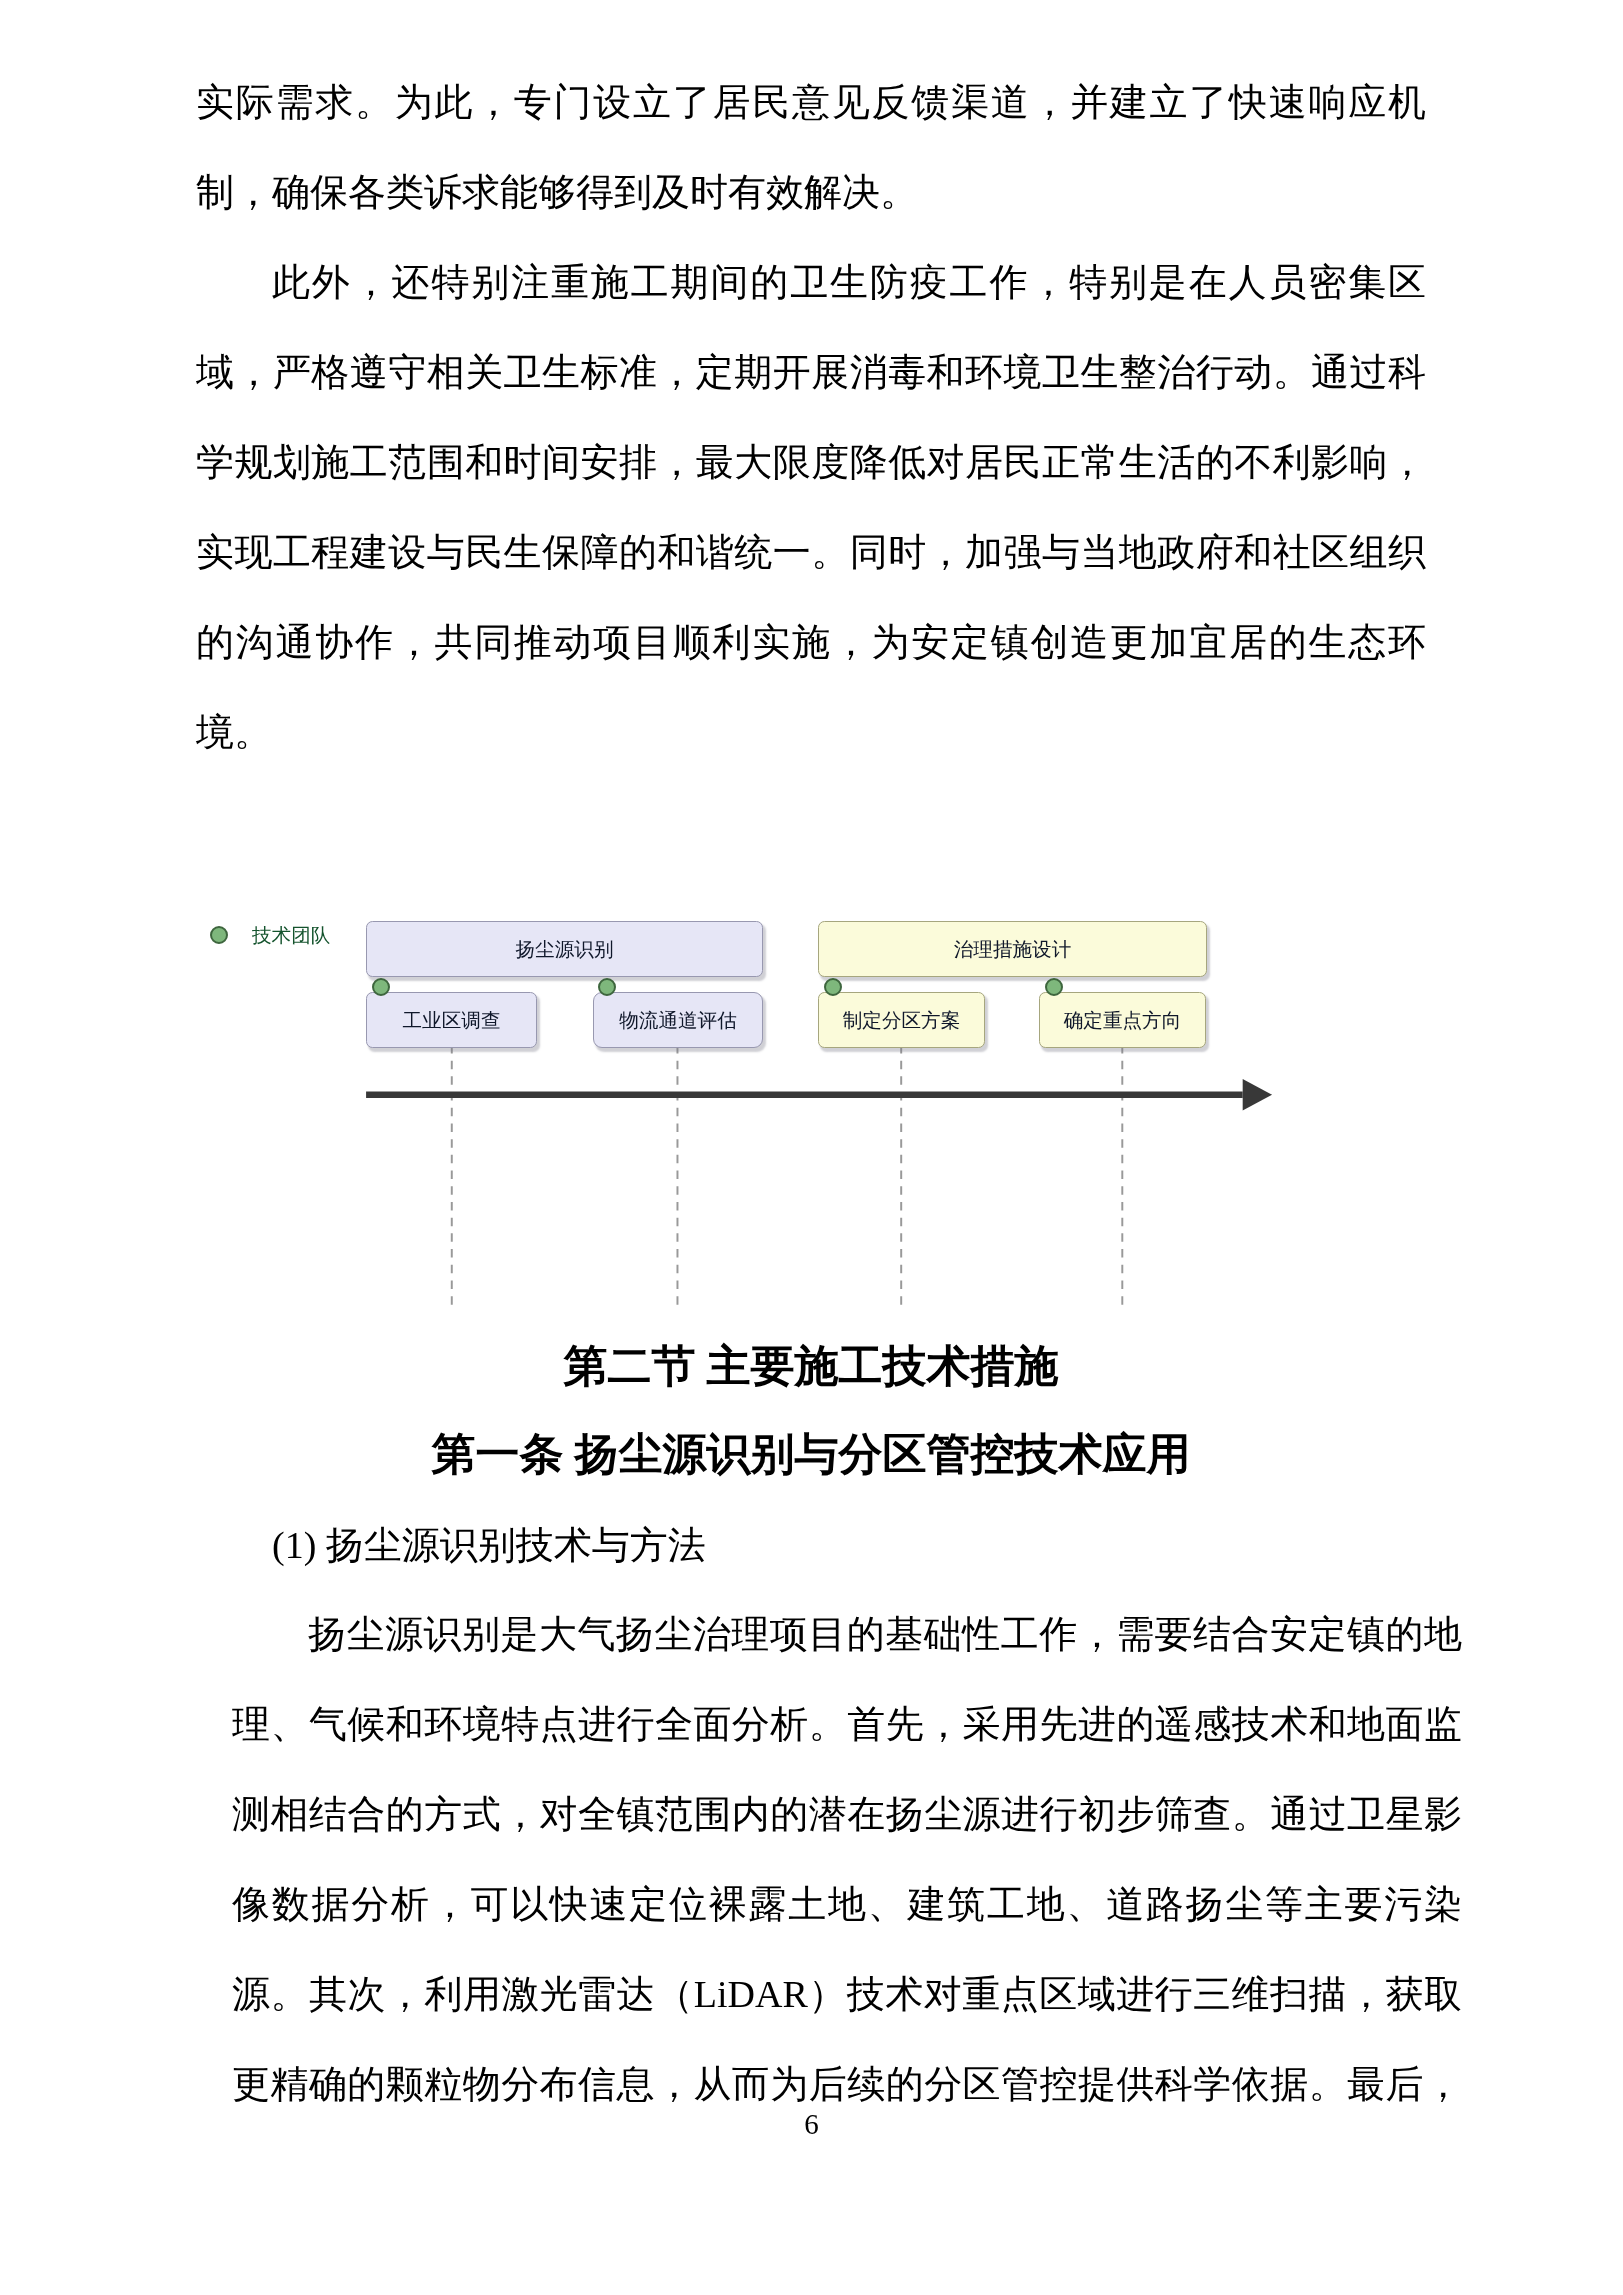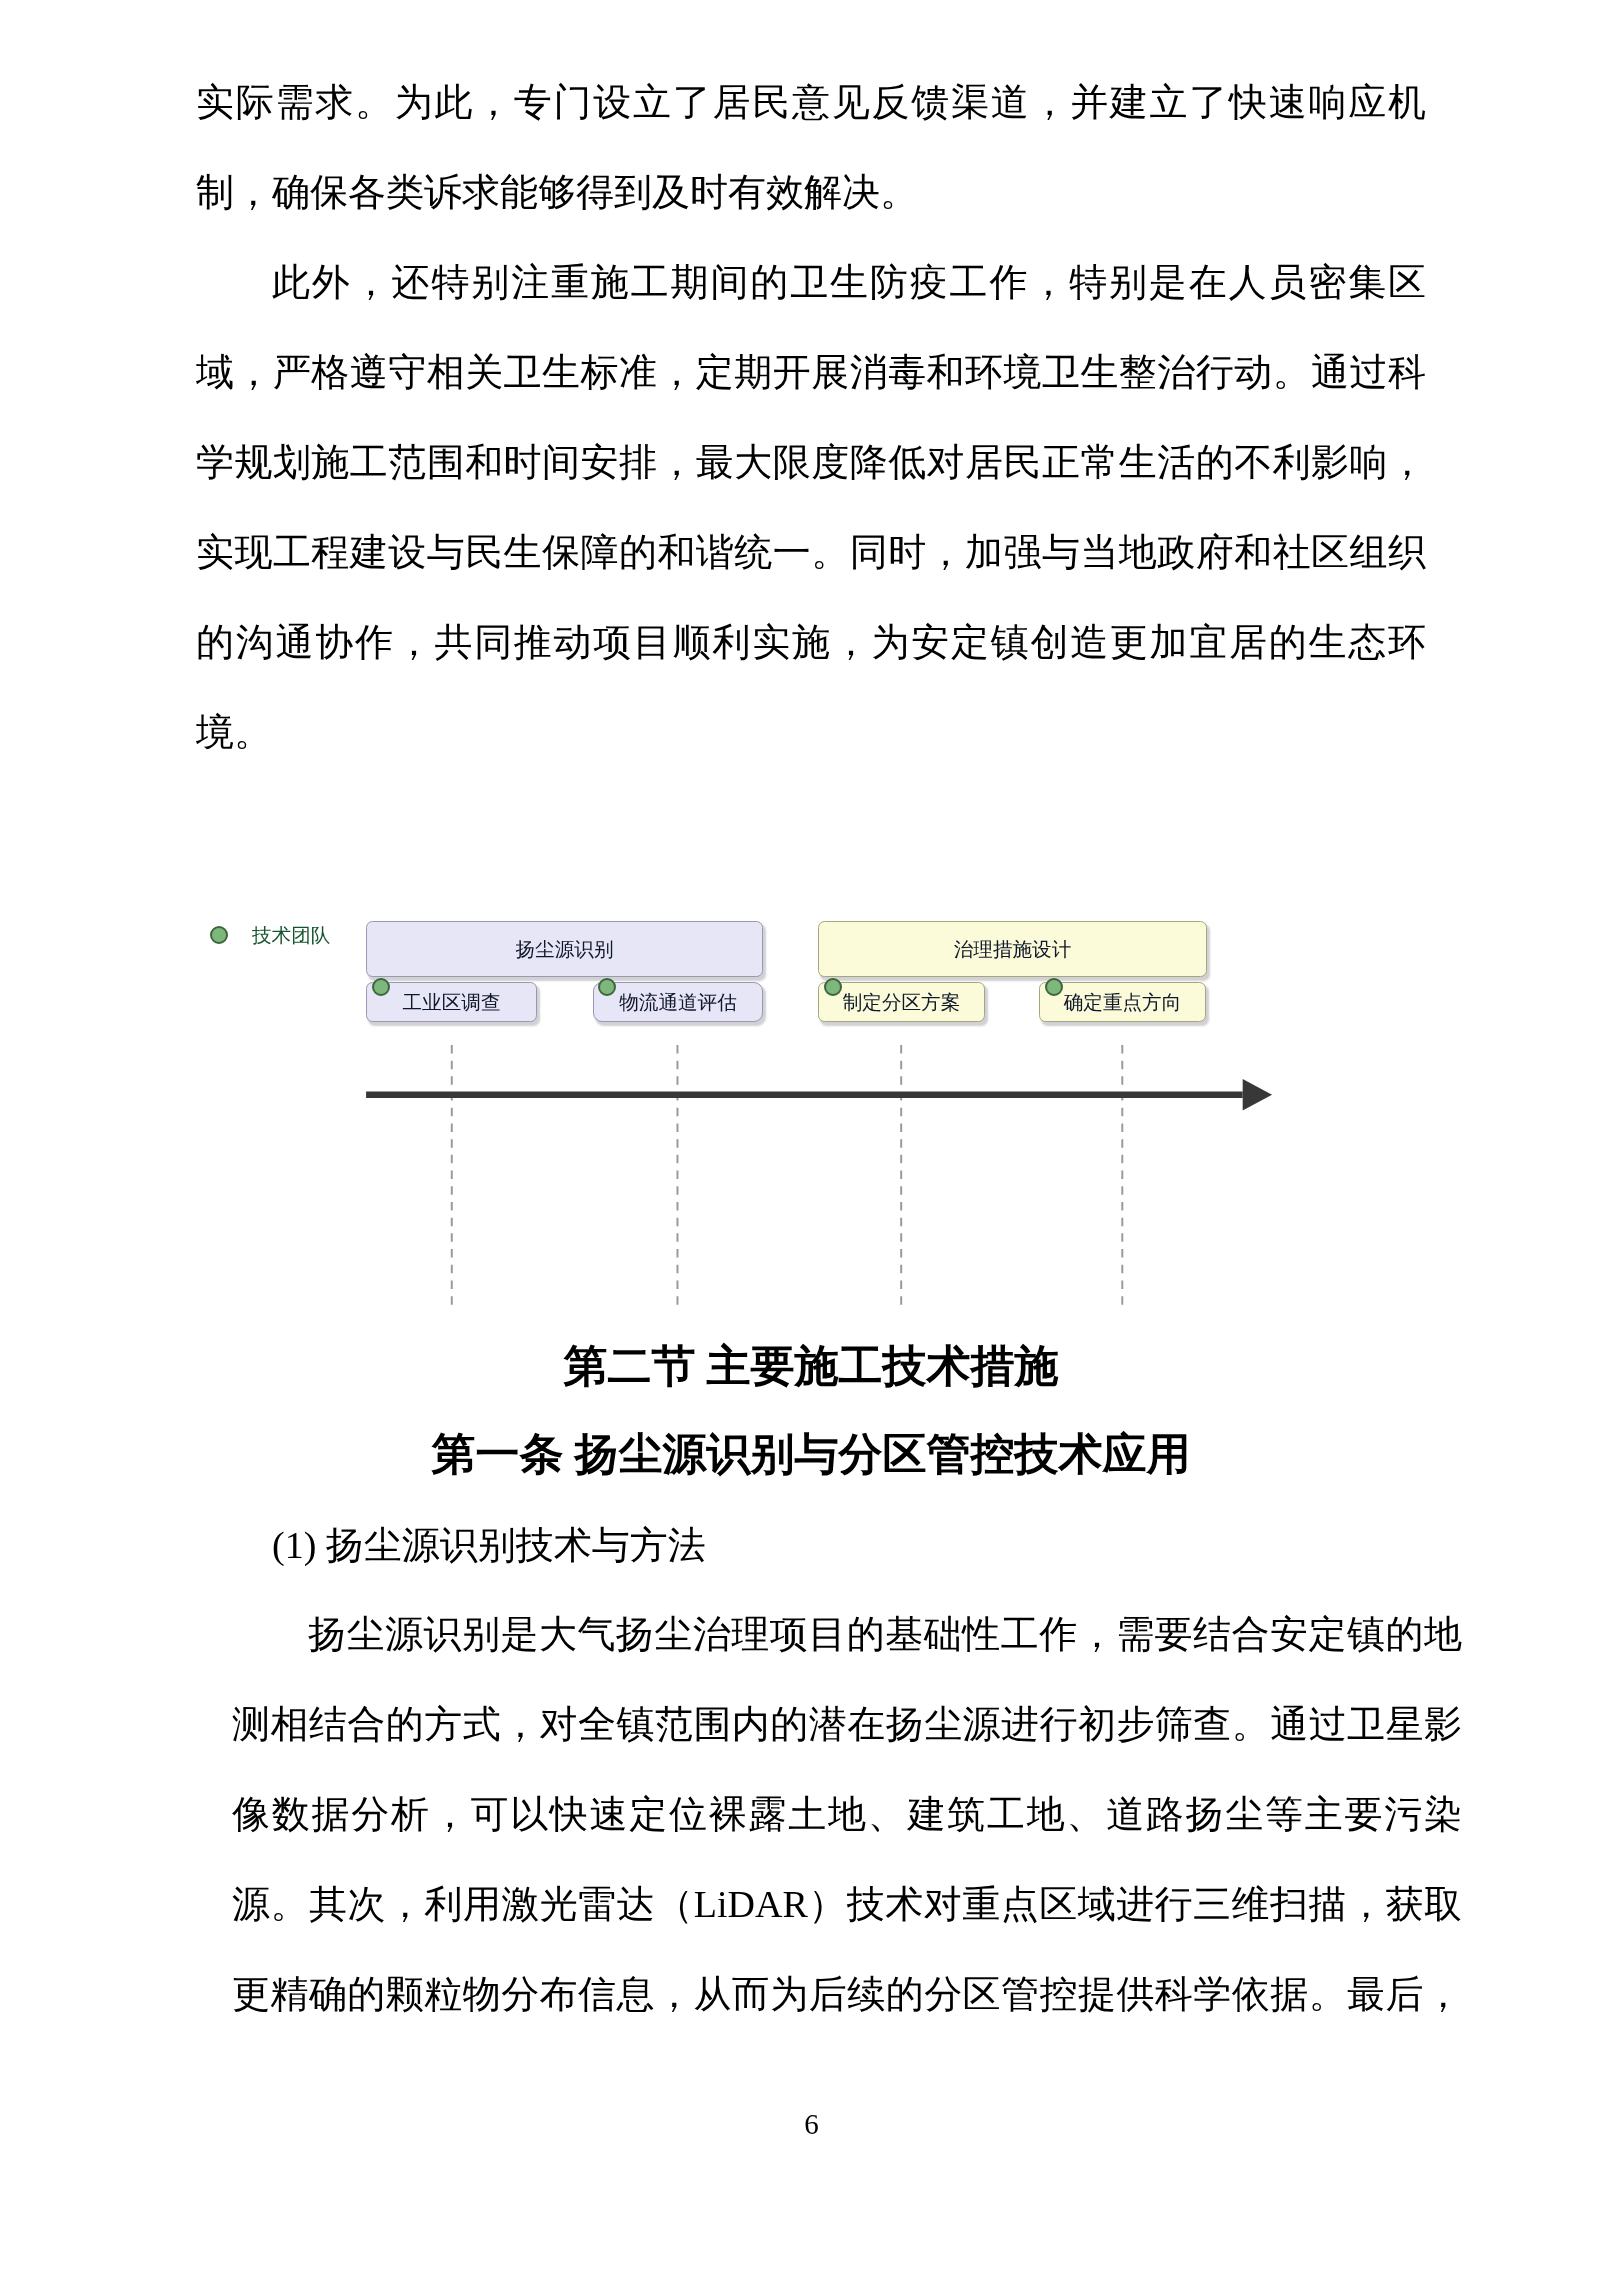--- a/index.html
+++ b/index.html
@@ -44,21 +44,21 @@
     border-radius:6.5px;
     display:flex;align-items:center;justify-content:center;
     font-family:"Liberation Sans","DejaVu Sans",sans-serif;
     font-size:19.6px;color:#0f172a;
     box-shadow:2.6px 3.3px 2px rgba(120,120,135,0.35);
     box-sizing:border-box;
   }
   .fbox.lav{background:#e6e6f6;border:1.3px solid #9898b0;}
   .fbox.yel{background:#fbfbda;border:1.3px solid #a6a67e;}
   .big{top:11px;height:56px;}
-  .small{top:72px;height:40px;}
+  .small{top:82px;height:56px;}
   .dot{
     position:absolute;width:18.3px;height:18.3px;border-radius:50%;
     background:#7eb77c;border:2px solid #3e663e;box-sizing:border-box;
   }
   .legend-label{
     position:absolute;left:56px;top:8.5px;height:37px;line-height:37px;
     font-family:Liberation Mono, monospace;
     font-size:19.6px;color:#14532d;white-space:nowrap;
   }
   
@@ -130,20 +130,21 @@
     <div class="dot" style="left:849px;top:68px;"></div>
   </div>
 
   <div class="hline" style="top:1323px;">第二节 主要施工技术措施</div>
   <div class="hline" style="top:1411px;">第一条 扬尘源识别与分区管控技术应用</div>
   <div class="subline" style="top:1500px;">(1) 扬尘源识别技术与方法</div>
 
   <div class="textcol" style="top:1589px;margin-left:36px;">
     <div>
       <div class="line ind">扬尘源识别是大气扬尘治理项目的基础性工作，需要结合安定镇的地</div>
+      <div class="line">理、气候和环境特点进行全面分析。首先，采用先进的遥感技术和地面监</div>
       <div class="line">测相结合的方式，对全镇范围内的潜在扬尘源进行初步筛查。通过卫星影</div>
       <div class="line">像数据分析，可以快速定位裸露土地、建筑工地、道路扬尘等主要污染</div>
       <div class="line">源。其次，利用激光雷达（LiDAR）技术对重点区域进行三维扫描，获取</div>
       <div class="line">更精确的颗粒物分布信息，从而为后续的分区管控提供科学依据。最后，</div>
     </div>
   </div>
 
   <div class="pagenum">6</div>
 
 </div>

